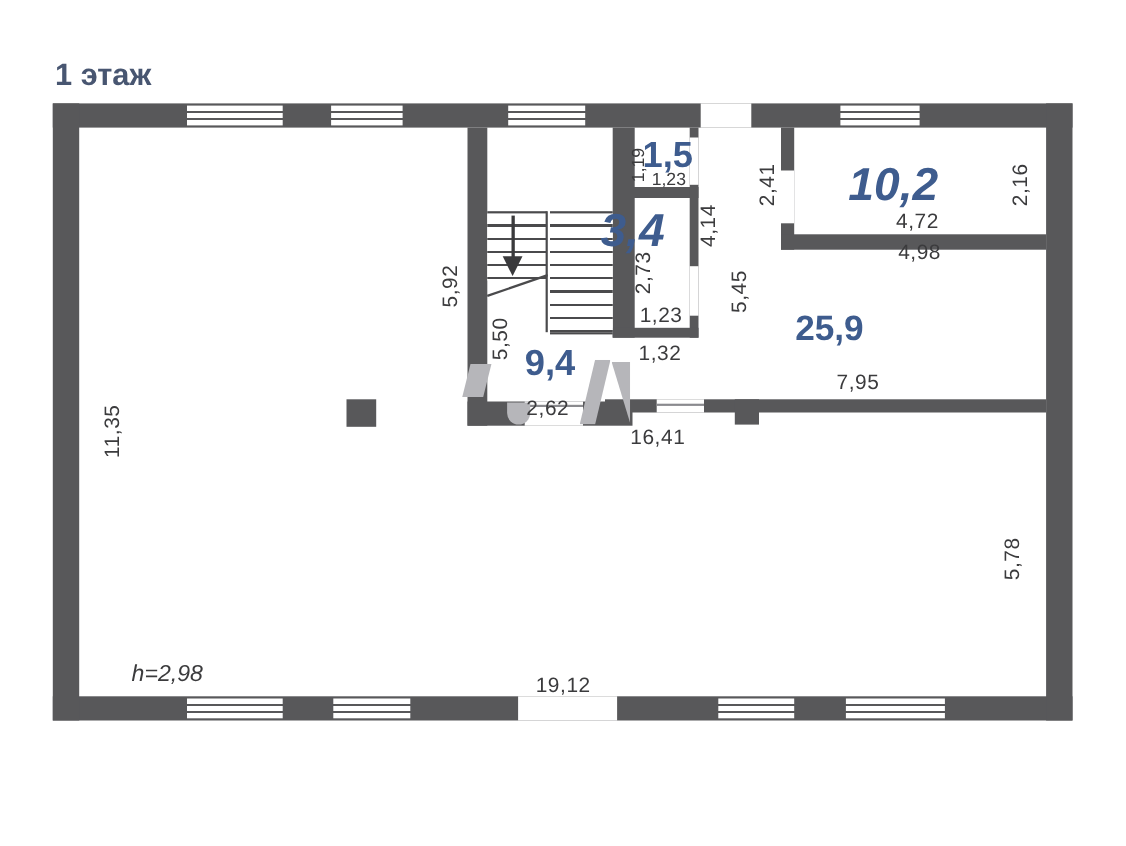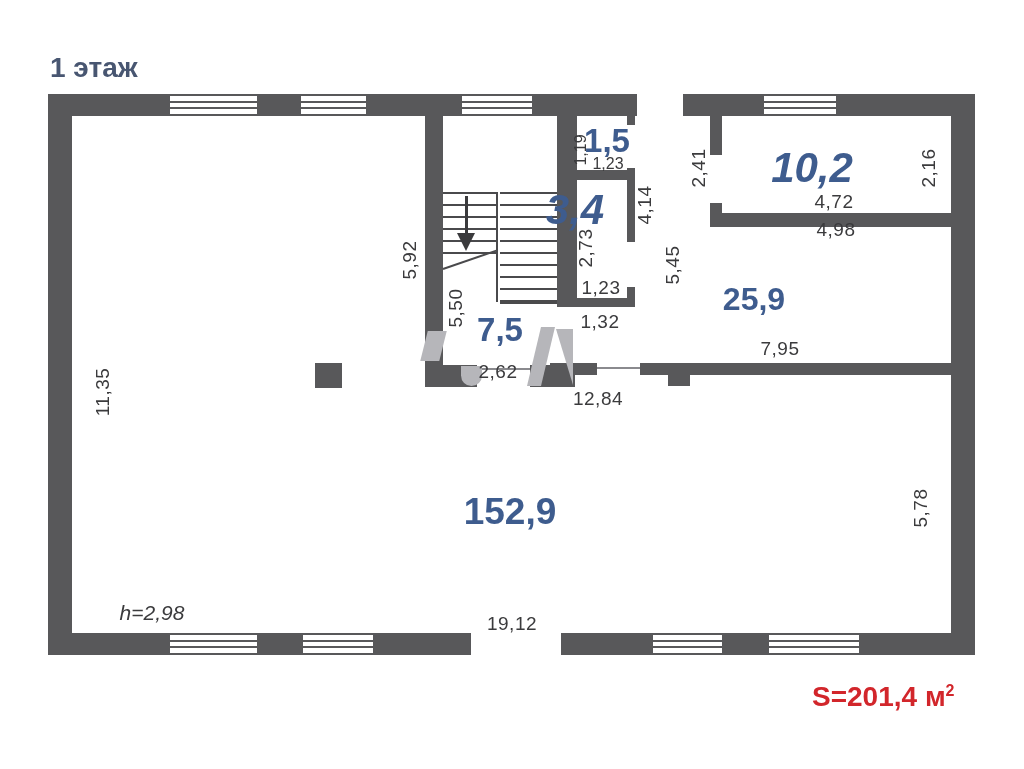--- a/index.html
+++ b/index.html
@@ -81,45 +81,43 @@
   <div class="midline"></div>
   <div class="diag"></div>
   <div class="arrow-shaft"></div>
   <div class="arrow-head"></div>
 
   <div class="frag" style="left:424px;top:331px;width:19px;height:30px;transform:skewX(-14deg);"></div>
   <div class="frag" style="left:461px;top:366px;width:21px;height:20px;border-radius:0 0 14px 14px;"></div>
   <div class="frag" style="left:527px;top:327px;width:28px;height:59px;clip-path:polygon(50% 0,100% 0,50% 100%,0 100%);"></div>
   <div class="frag" style="left:556px;top:329px;width:17px;height:56px;clip-path:polygon(0 0,100% 0,100% 100%);"></div>
 
-  <div class="lbl room r36" style="left:510px;top:512px;">152,9</div>
   <div class="lbl room r34" style="left:754px;top:299px;">25,9</div>
   <div class="lbl room r32" style="left:812px;top:168px;">10,2</div>
-  <div class="lbl room r30" style="left:500px;top:330px;">7,5</div>
+  <div class="lbl room r30" style="left:500px;top:330px;">9,4</div>
   <div class="lbl room r32" style="left:575px;top:210px;text-align:right;">3,4</div>
   <div class="lbl room r30" style="left:607px;top:141px;">1,5</div>
 
   <div class="lbl hnote" style="left:152px;top:589px;margin-top:24px;">h=2,98</div>
 
   <div class="lbl dim" style="left:498px;top:372px;">2,62</div>
   <div class="lbl dim-sm" style="left:608px;top:164px;">1,23</div>
   <div class="lbl dim" style="left:601px;top:288px;">1,23</div>
   <div class="lbl dim" style="left:600px;top:322px;">1,32</div>
   <div class="lbl dim" style="left:834px;top:202px;">4,72</div>
   <div class="lbl dim" style="left:836px;top:230px;">4,98</div>
   <div class="lbl dim" style="left:780px;top:349px;">7,95</div>
-  <div class="lbl dim" style="left:598px;top:399px;">12,84</div>
+  <div class="lbl dim" style="left:598px;top:399px;">16,41</div>
   <div class="lbl dim" style="left:512px;top:624px;">19,12</div>
 
   <div class="vlbl dim" style="left:103px;top:392px;">11,35</div>
   <div class="vlbl dim" style="left:410px;top:260px;">5,92</div>
   <div class="vlbl dim" style="left:456px;top:308px;">5,50</div>
   <div class="vlbl dim-sm" style="left:581px;top:150px;">1,19</div>
   <div class="vlbl dim" style="left:586px;top:248px;">2,73</div>
   <div class="vlbl dim" style="left:645px;top:205px;">4,14</div>
   <div class="vlbl dim" style="left:673px;top:265px;">5,45</div>
   <div class="vlbl dim" style="left:699px;top:168px;">2,41</div>
   <div class="vlbl dim" style="left:929px;top:168px;">2,16</div>
   <div class="vlbl dim" style="left:921px;top:508px;">5,78</div>
 
-  <div class="total"><span>S=201,4 м</span><sup>2</sup></div>
 
 </div>
 
 </body></html>

